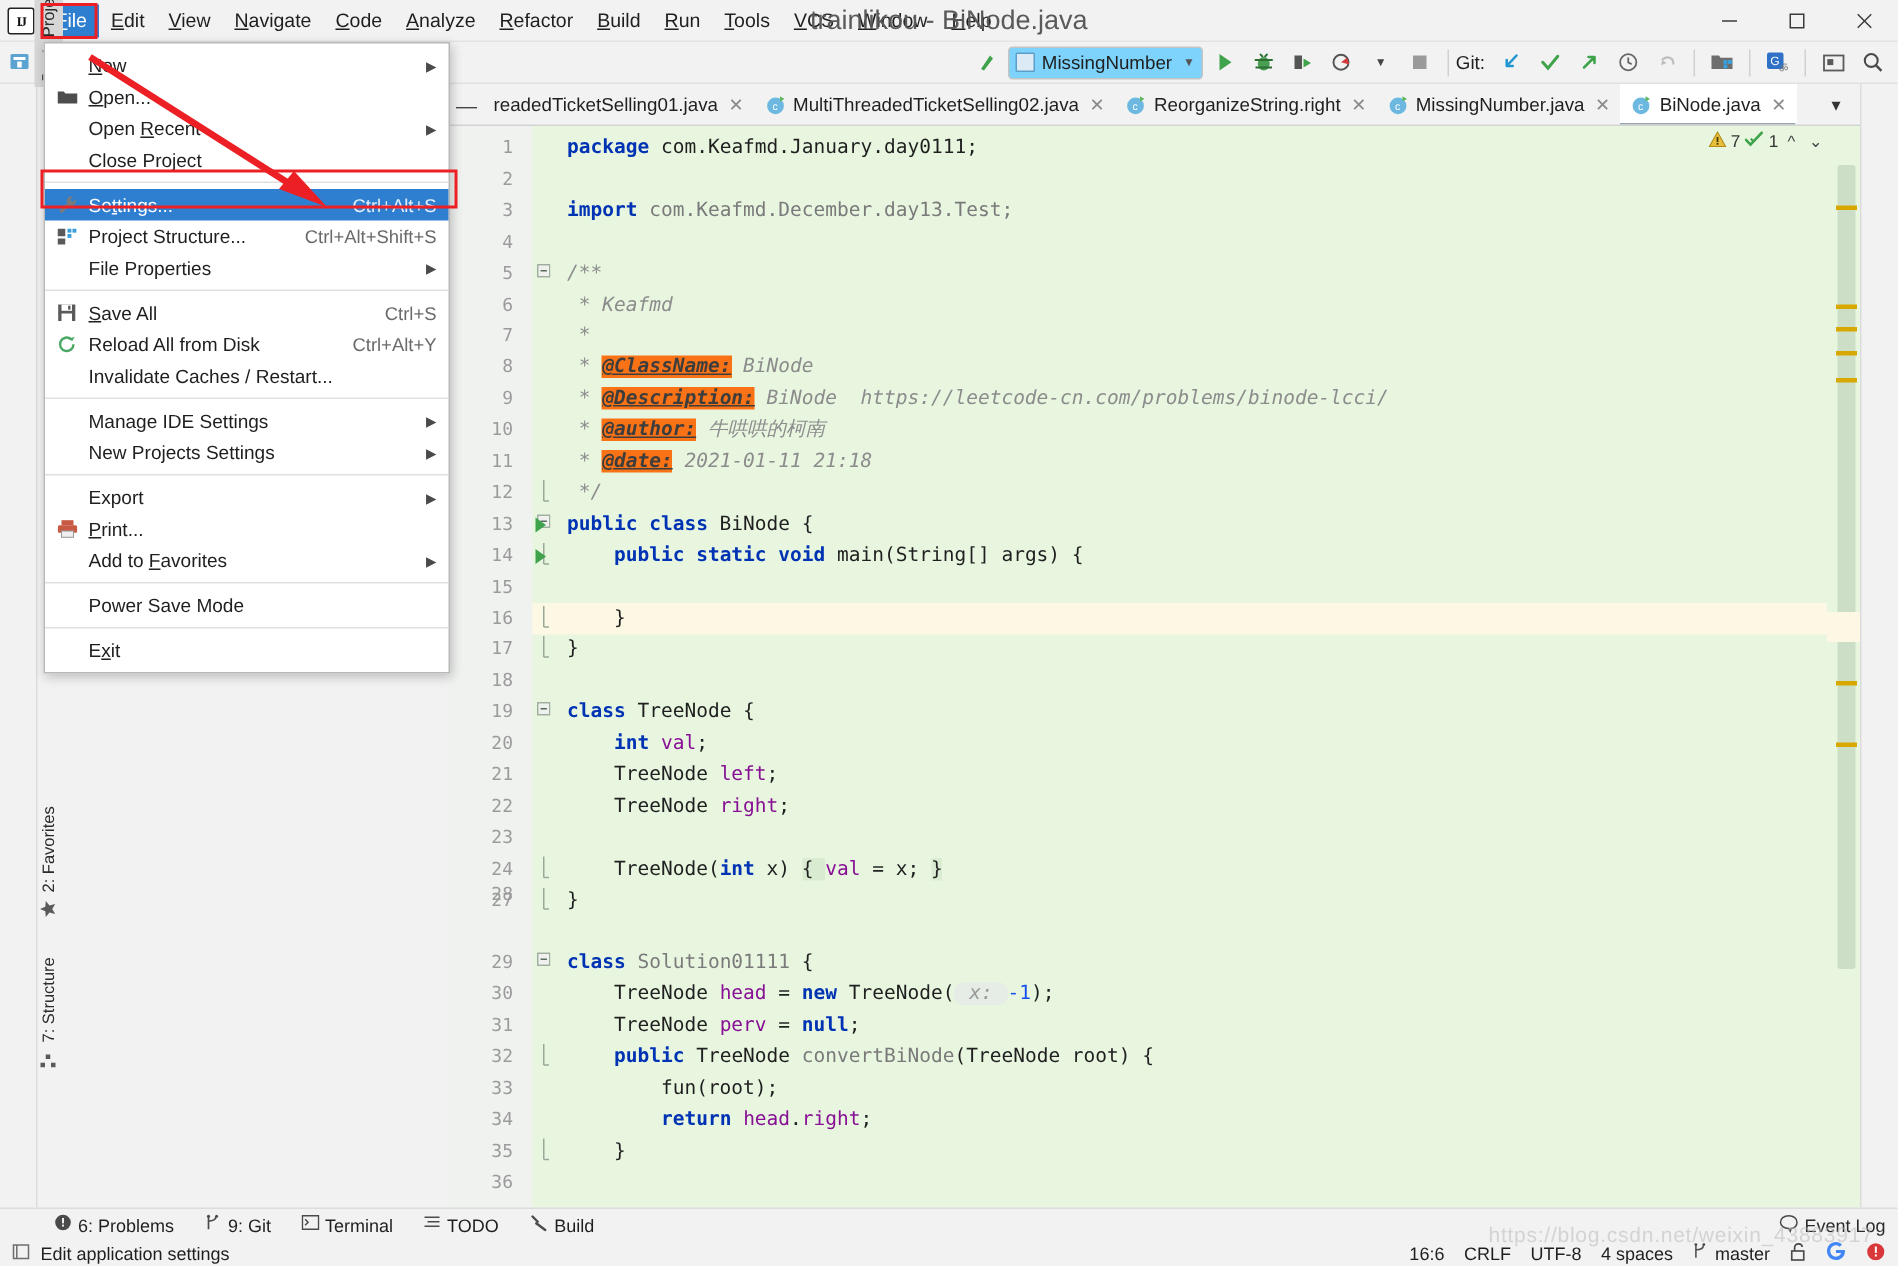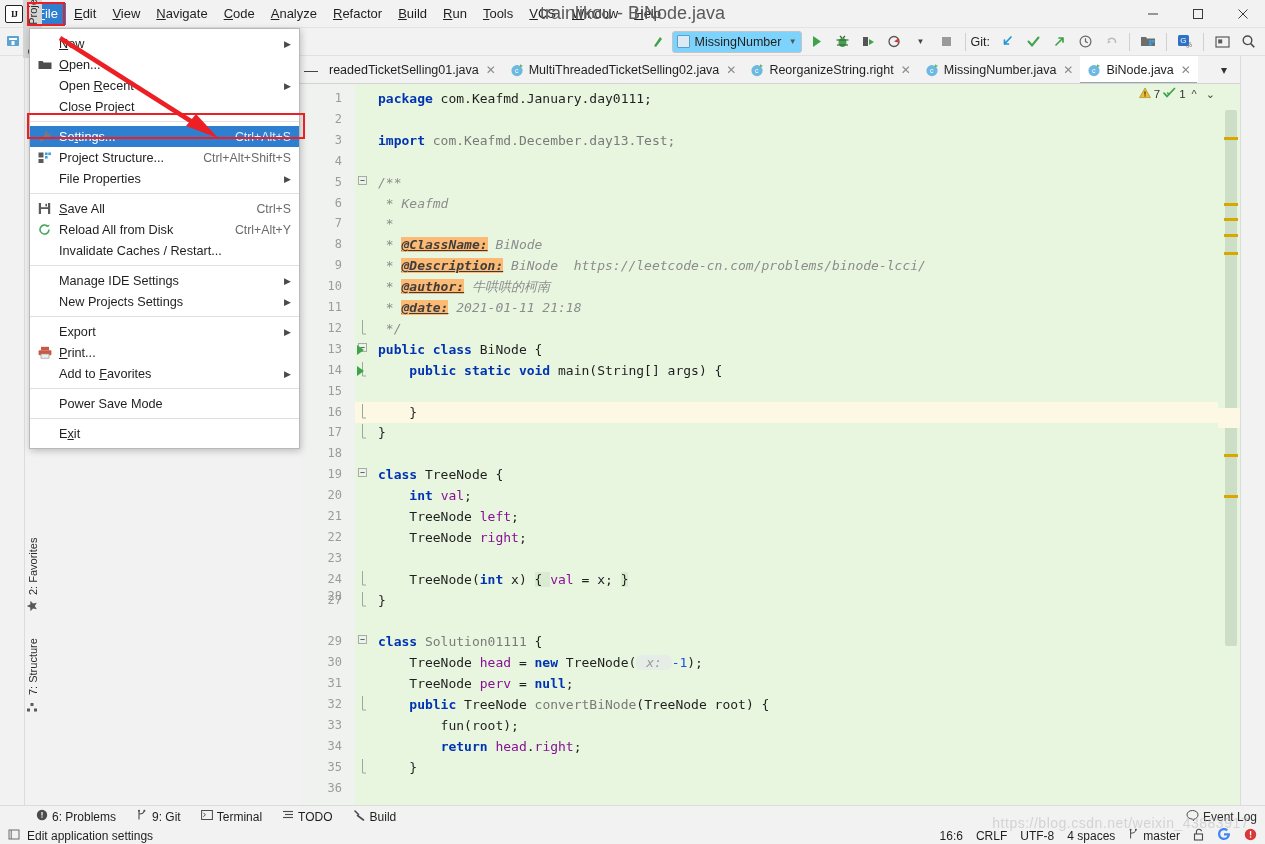--- a/index.html
+++ b/index.html
@@ -127,21 +127,21 @@
   .cl {
     position:absolute; left:0; height:21px; line-height:21px;
     font-family:"DejaVu Sans Mono", monospace; font-size:13px;
     white-space:pre; color:#1f1f1f;
   }
   .hl-line { position:absolute; left:55px; right:0px; height:21px; background:#fdf8e3; }
   .kw { color:#0033b3; font-weight:bold; }
   .num { color:#1750eb; }
   .cmt { color:#8c8c8c; font-style:italic; }
   .cmt-tag { color:#3d3d3d; font-style:italic; font-weight:bold; text-decoration:underline;
-             background:#fdba74; }
+             background:#f97316; }
   .fld { color:#871094; }
   .mth { color:#7a7a7a; }
   .param-hint { background:#e6ece6; color:#9a9a9a; font-style:italic; border-radius:6px; padding:0 2px;}
   .brace-hl { background:#d9ecd2; }
   .fold {
     position:absolute; font-size:10px; color:#8a8a8a; line-height:21px; height:21px;
   }
   .runarrow {
     position:absolute; width:0;height:0;
     border-left:7px solid #3fa34c; border-top:5px solid transparent; border-bottom:5px solid transparent;

